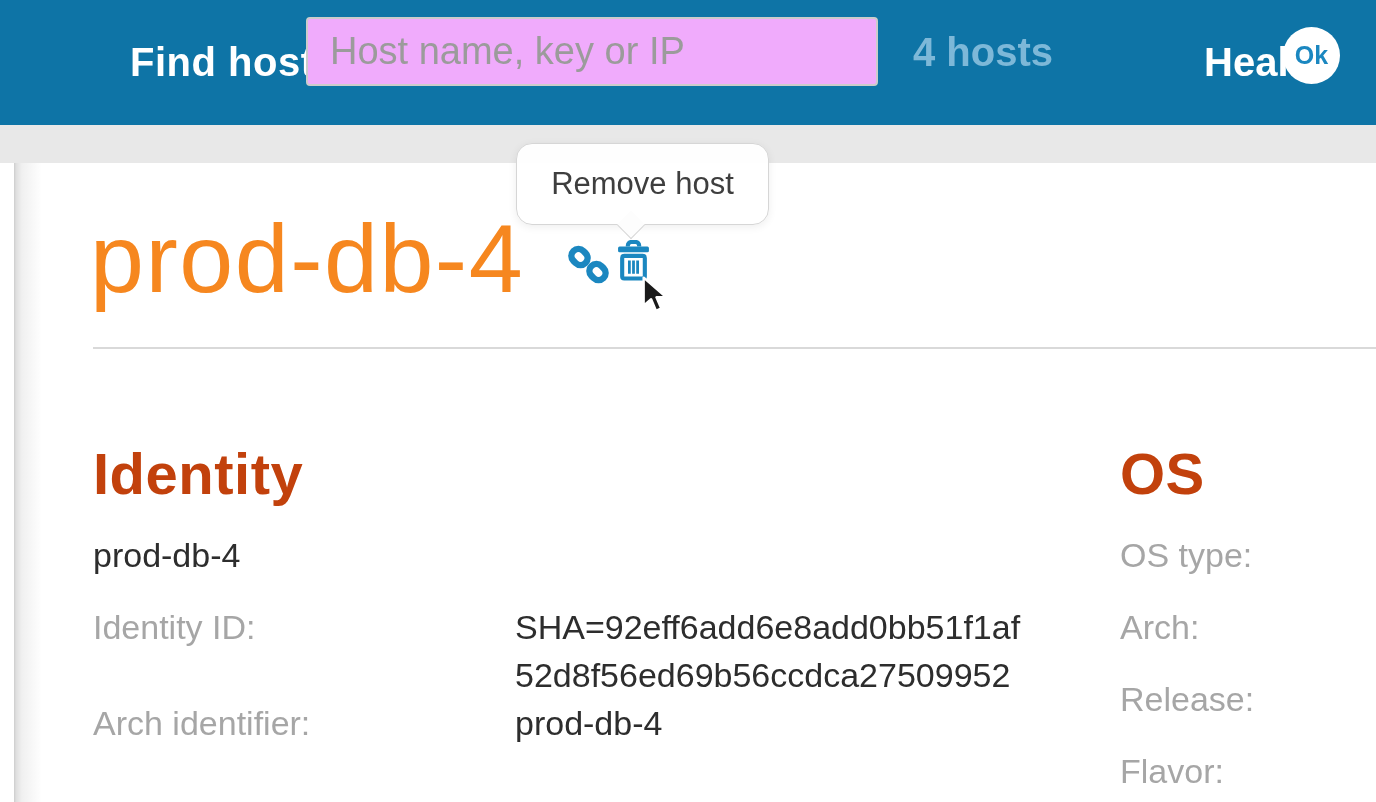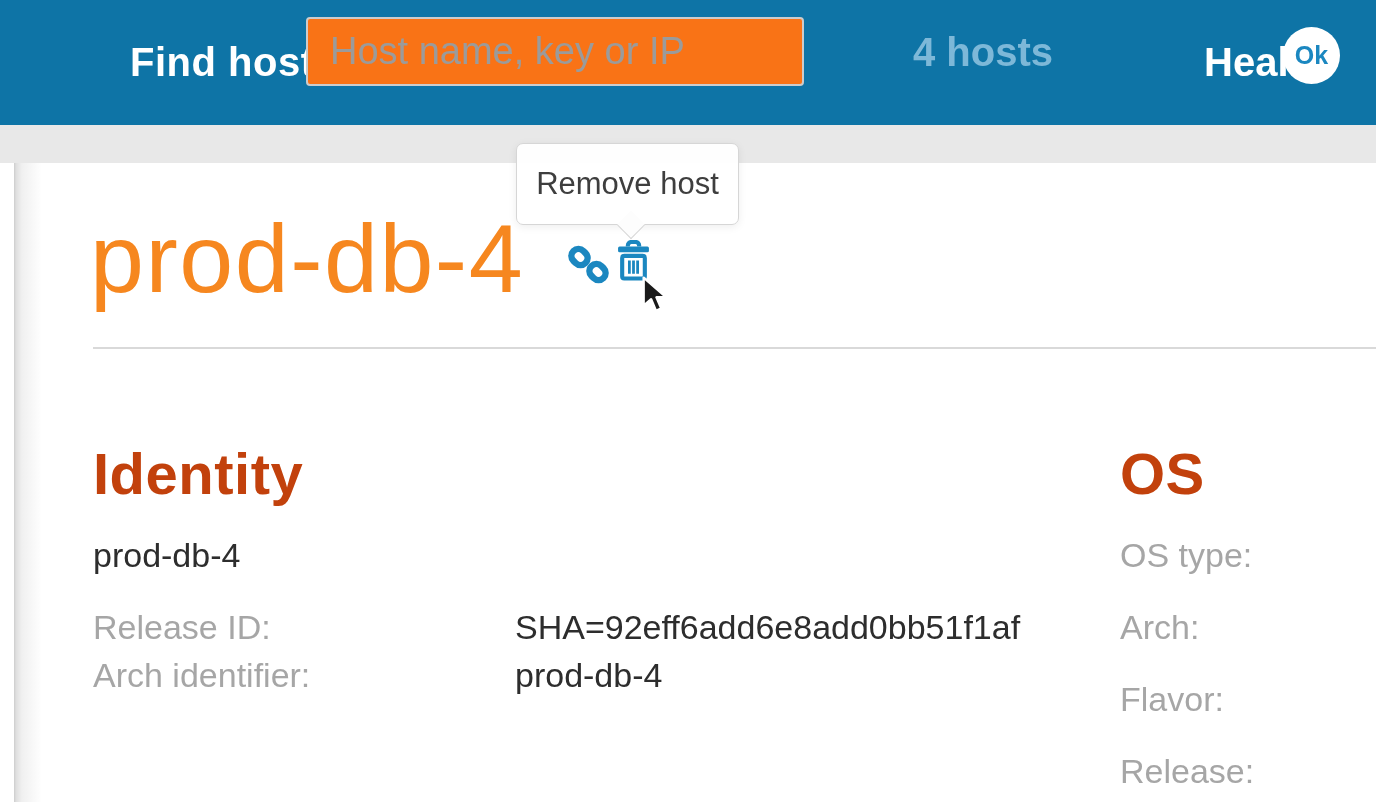--- a/index.html
+++ b/index.html
@@ -26,22 +26,22 @@
     left: 130px; top: 0; height: 125px;
     display: flex; align-items: center;
     color: #ffffff;
     font-size: 40px;
     font-weight: 700;
     letter-spacing: 0.5px;
   }
   .search-input {
     position: absolute;
     left: 306px; top: 17px;
-    width: 498px; height: 69px;
-    background: #f97316;
+    width: 572px; height: 69px;
+    background: #f0abfc;
     border: 2px solid #cccccc;
     border-radius: 4px;
     padding: 16px 22px;
     font-family: "Liberation Sans", sans-serif;
     font-size: 38px;
     color: #333333;
     outline: none;
   }
   .search-input::placeholder { color: #9b9b9b; }
   .hosts-count {
@@ -93,24 +93,24 @@
       rgba(0,0,0,0.20) 0px,
       rgba(0,0,0,0.13) 2px,
       rgba(0,0,0,0.06) 8px,
       rgba(0,0,0,0.00) 28px);
   }
 
   
   .tooltip {
     position: absolute;
     left: 516px; top: 143px;
-    width: 223px; height: 82px;
+    width: 253px; height: 82px;
     background: rgba(255,255,255,0.93);
     border: 1px solid #d6d6d6;
-    border-radius: 7px;
+    border-radius: 16px;
     box-shadow: 0 2px 8px rgba(0,0,0,0.07);
     display: flex; align-items: center; justify-content: center;
     font-size: 31px;
     color: #3e3e3e;
     z-index: 6;
   }
   .tooltip-caret {
     position: absolute;
     left: 104px; bottom: -11px;
     width: 20px; height: 20px;
@@ -223,42 +223,43 @@
   <div class="divider"></div>
 
   <section class="section section-identity">
     <h2>Identity</h2>
 
     <div class="row">
       <span class="row-value">prod-db-4</span>
     </div>
 
     <div class="row multiline">
-      <span class="row-label">Release ID:</span>
+      <span class="row-label">Identity ID:</span>
       <span class="row-value">
         <div>SHA=92eff6add6e8add0bb51f1af</div>
+        <div>52d8f56ed69b56ccdca27509952</div>
       </span>
     </div>
 
     <div class="row">
       <span class="row-label">Arch identifier:</span>
       <span class="row-value">prod-db-4</span>
     </div>
   </section>
 
   <section class="section section-os">
     <h2>OS</h2>
 
     <div class="row">
       <span class="row-label">OS type:</span>
     </div>
     <div class="row">
       <span class="row-label">Arch:</span>
     </div>
     <div class="row">
+      <span class="row-label">Release:</span>
+    </div>
+    <div class="row">
       <span class="row-label">Flavor:</span>
     </div>
-    <div class="row">
-      <span class="row-label">Release:</span>
-    </div>
   </section>
 
 </div>
 
 </body></html>

